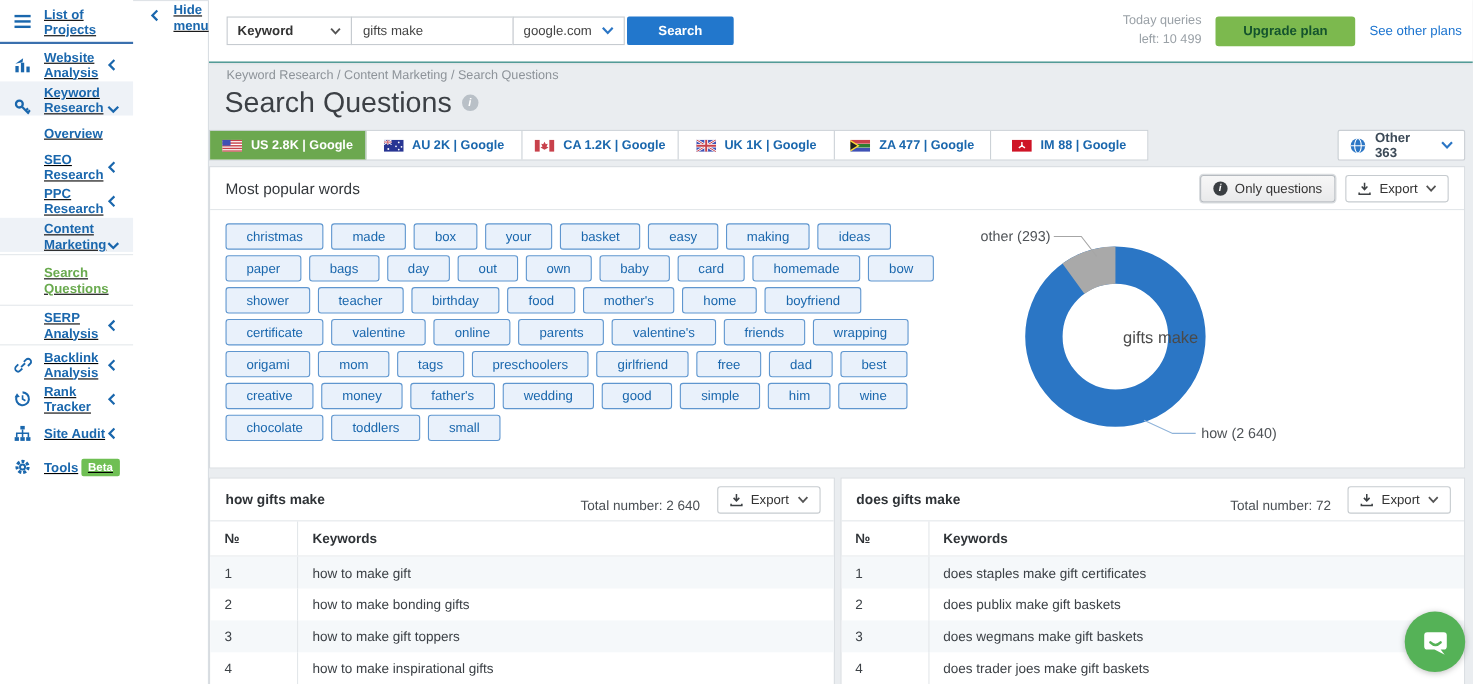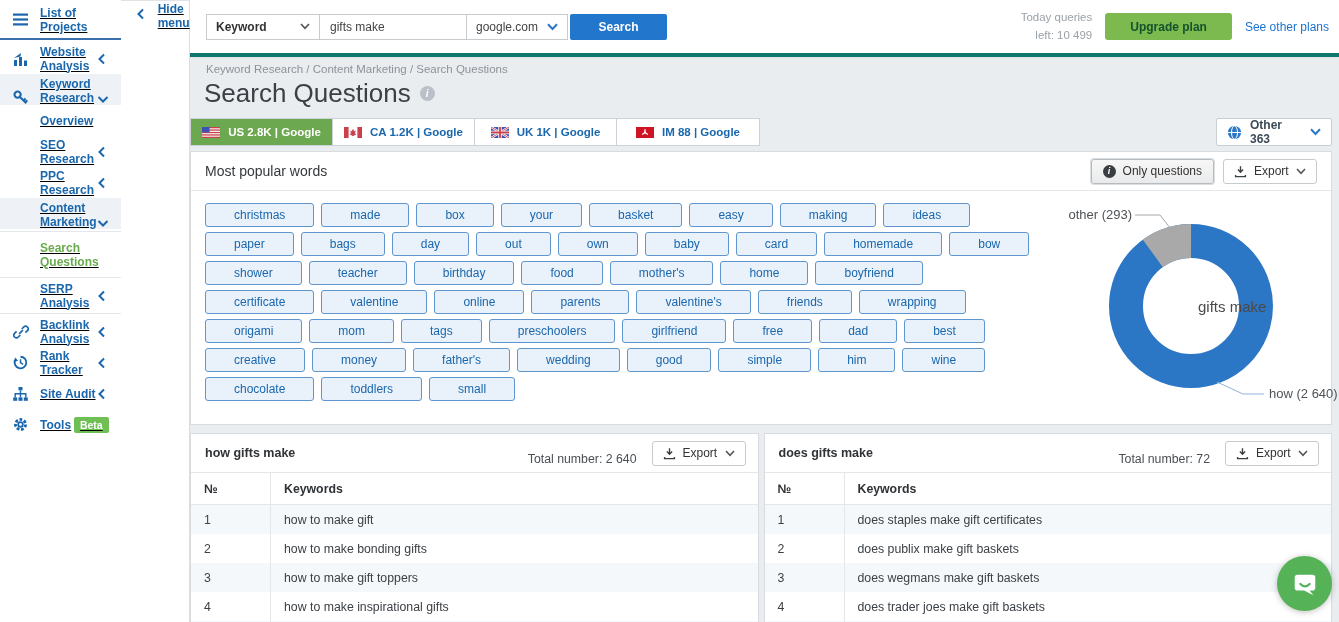--- a/index.html
+++ b/index.html
@@ -20,21 +20,21 @@
   .nav-label { font-size:12px; font-weight:bold; color:#1a67ad; flex:1; }
   .nav-item.green .nav-label { color:#69aa4e; }
   .nav-chev { width:12px; height:12px; display:flex; align-items:center; }
   .beta-badge { background:#6fbf54; color:#fff; font-size:10.5px; font-weight:bold; padding:2px 6px; border-radius:2px; }
   .nav-sep { border-top:1px solid #e4e8ec; margin:2px 0; }
   .nav-sep.strong { border-top:2px solid #3a70ae; margin:3px 0; }
   .hide-menu { height:30px; border-top:1px solid #dfe3e7; display:flex; align-items:center; gap:13px;
     padding:0 15px; color:#1a67ad; font-size:12px; font-weight:bold; cursor:pointer; }
   
   .main { flex:1; display:flex; flex-direction:column; overflow:hidden; }
-  .topbar { height:57px; min-height:57px; background:#fff; border-bottom:4px solid #0f766e;
+  .topbar { height:57px; min-height:57px; background:#fff; border-bottom:1px solid #0f766e;
     display:flex; align-items:center; justify-content:space-between; padding:0 8px 0 16px;
     box-shadow:0 1px 2px rgba(0,0,0,.05); }
   .search-group { display:flex; align-items:stretch; height:26px; }
   .select { border:1px solid #c6cbd0; background:#fff; display:flex; align-items:center;
     justify-content:space-between; padding:0 9px; font-size:12px; color:#333; cursor:pointer; }
   .keyword-select { width:114px; font-weight:bold; }
   .engine-select { width:102px; margin-left:-1px; color:#444; }
   .search-input { width:148px; border:1px solid #c6cbd0; margin-left:-1px; padding:0 10px;
     font-size:12px; color:#444; font-family:inherit; outline:none; }
   .search-btn { width:97px; background:#2277cc; color:#fff; border:none; font-weight:bold;
@@ -77,21 +77,21 @@
   .oq-ico { width:13px; height:13px; border-radius:50%; background:#3a3e42; color:#fff; font-size:9px;
     font-weight:bold; font-style:italic; display:flex; align-items:center; justify-content:center; }
   .export-btn { height:25px; display:flex; align-items:center; gap:7px; background:#fff;
     border:1px solid #c6cbcf; border-radius:3px; font-size:12px; color:#333; padding:0 10px;
     cursor:pointer; font-family:inherit; min-width:94px; }
   .export-btn .exp-label { flex:1; text-align:left; }
   .panel-body { display:flex; padding:12px 0 12px 14px; }
   .chips { flex:1; }
   .chip-row { display:flex; margin-bottom:5px; }
   .chip { border:1px solid #5f96cf; background:#e9f1fb; color:#1a67ad; font-size:12px;
-    border-radius:3px; padding:4px 28px; text-align:center; margin-right:7px; min-width:54px; cursor:pointer; }
+    border-radius:3px; padding:4px 18px; text-align:center; margin-right:7px; min-width:54px; cursor:pointer; }
   .chart-area { width:472px; min-width:472px; }
   .chart-label { font-size:13px; fill:#4f5357; }
   .chart-center { font-size:15px; fill:#4a4a4a; }
   
   .tables-row { display:flex; gap:5px; margin-top:8px; height:280px; }
   .table-panel { flex:1; overflow:hidden; }
   .tpanel-header { height:39px; display:flex; align-items:center; justify-content:space-between;
     padding:0 12px 0 14px; border-bottom:1px solid #e3e7ea; }
   .tpanel-title { font-size:12.5px; font-weight:bold; color:#2f3337; }
   .tpanel-actions { display:flex; align-items:flex-end; gap:15px; }
@@ -326,39 +326,70 @@
                   <rect y="9.7" width="18" height="1.3"></rect>
                 </g>
                 <rect width="7.6" height="5.4" fill="#3f51b5"></rect>
               </svg>
             </span>
             <span>US 2.8K | Google</span>
           </div>
           <div class="tab">
             <span class="flag">
               <svg width="18" height="11" viewBox="0 0 18 11">
+                <rect width="18" height="11" fill="#283593"></rect>
+                <path d="M0 0 L7 4.5 M7 0 L0 4.5" stroke="#fff" stroke-width="1"></path>
+                <path d="M3.5 0 v4.5 M0 2.2 h7" stroke="#fff" stroke-width="1.4"></path>
+                <path d="M3.5 0 v4.5 M0 2.2 h7" stroke="#c8414b" stroke-width="0.7"></path>
+                <g fill="#fff">
+                  <circle cx="13.5" cy="2.5" r="0.8"></circle>
+                  <circle cx="11" cy="6" r="0.8"></circle>
+                  <circle cx="16" cy="6.5" r="0.8"></circle>
+                  <circle cx="13.5" cy="9" r="0.8"></circle>
+                  <circle cx="4" cy="8.5" r="0.9"></circle>
+                </g>
+              </svg>
+            </span>
+            <span>AU 2K | Google</span>
+          </div>
+          <div class="tab">
+            <span class="flag">
+              <svg width="18" height="11" viewBox="0 0 18 11">
                 <rect width="18" height="11" fill="#fff"></rect>
                 <rect width="4.6" height="11" fill="#c8414b"></rect>
                 <rect x="13.4" width="4.6" height="11" fill="#c8414b"></rect>
                 <path d="M9 1.8 L10.2 4.2 L12 3.6 L10.8 6.2 L12.6 7 L9 9.2 L5.4 7 L7.2 6.2 L6 3.6 L7.8 4.2 Z" fill="#c8414b"></path>
               </svg>
             </span>
             <span>CA 1.2K | Google</span>
           </div>
           <div class="tab">
             <span class="flag">
               <svg width="18" height="11" viewBox="0 0 18 11">
                 <rect width="18" height="11" fill="#3f51b5"></rect>
                 <path d="M0 0 L18 11 M18 0 L0 11" stroke="#fff" stroke-width="2.2"></path>
                 <path d="M0 0 L18 11 M18 0 L0 11" stroke="#c8414b" stroke-width="0.9"></path>
                 <path d="M9 0 v11 M0 5.5 h18" stroke="#fff" stroke-width="3.4"></path>
                 <path d="M9 0 v11 M0 5.5 h18" stroke="#c8414b" stroke-width="1.8"></path>
               </svg>
             </span>
             <span>UK 1K | Google</span>
+          </div>
+          <div class="tab">
+            <span class="flag">
+              <svg width="18" height="11" viewBox="0 0 18 11">
+                <rect width="18" height="11" fill="#fff"></rect>
+                <rect width="18" height="3.6" fill="#c8414b"></rect>
+                <rect y="7.4" width="18" height="3.6" fill="#3f51b5"></rect>
+                <rect y="3.9" width="18" height="3.2" fill="#2e7d32"></rect>
+                <polygon points="0,0 8.5,5.5 0,11" fill="#fdd835"></polygon>
+                <polygon points="0,1.6 6.3,5.5 0,9.4" fill="#212121"></polygon>
+              </svg>
+            </span>
+            <span>ZA 477 | Google</span>
           </div>
           <div class="tab">
             <span class="flag">
               <svg width="18" height="11" viewBox="0 0 18 11">
                 <rect width="18" height="11" fill="#cf1426"></rect>
                 <g stroke="#fff" stroke-width="1.3" fill="none">
                   <path d="M9 5.5 L9 2.2 M9 5.5 L6.2 7.5 M9 5.5 L11.8 7.5"></path>
                 </g>
                 <circle cx="9" cy="5.5" r="0.9" fill="#fff"></circle>
               </svg>

